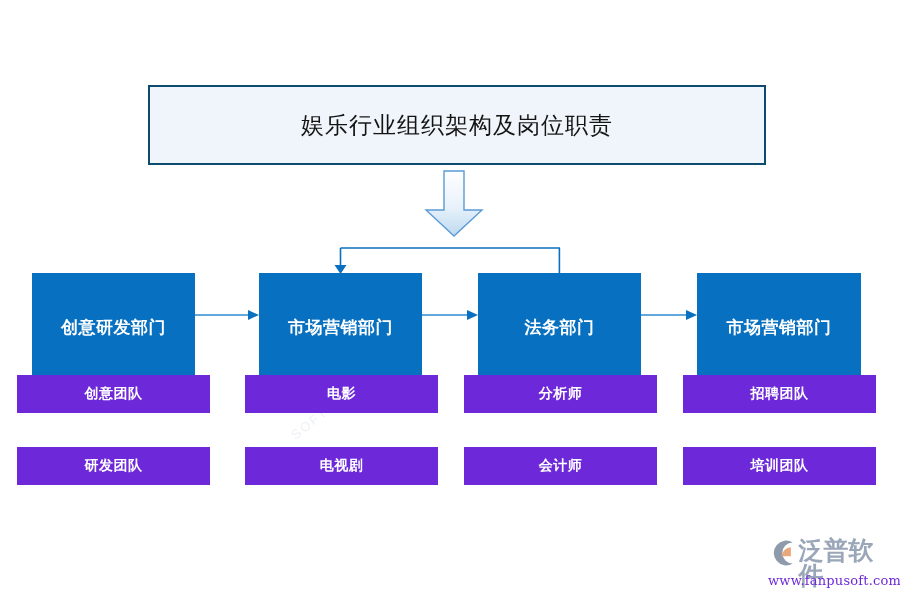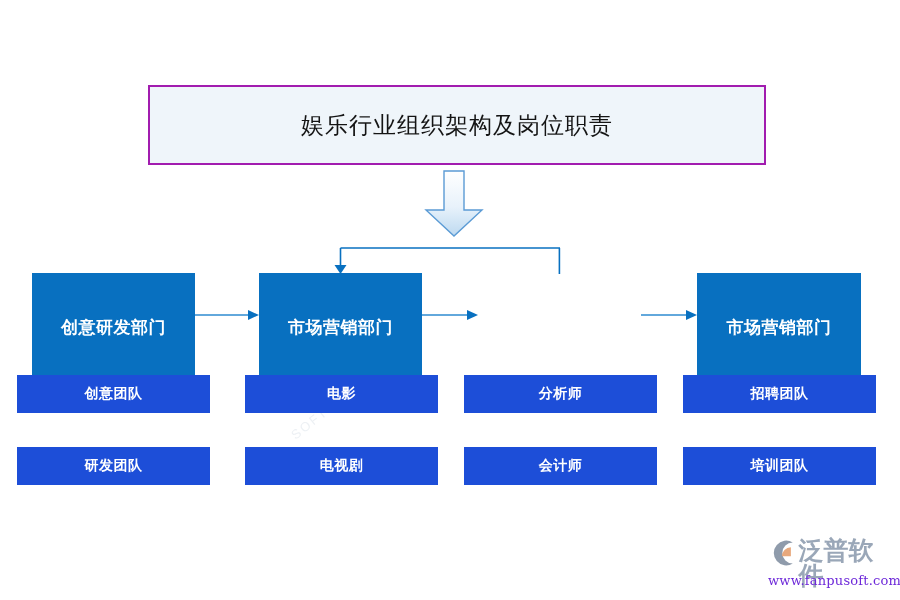--- a/index.html
+++ b/index.html
@@ -22,21 +22,21 @@
 
   
   .title-box {
     position: absolute;
     left: 148px;
     top: 85px;
     width: 618px;
     height: 80px;
     box-sizing: border-box;
     background: #eff5fa;
-    border: 2px solid #a21caf;
+    border: 2px solid #0c4a6e;
     display: flex;
     align-items: center;
     justify-content: center;
   }
   .title-text {
     font-family: "DejaVu Serif", "Liberation Serif", serif;
     font-size: 23px;
     color: #141414;
     letter-spacing: 1px;
     white-space: nowrap;
@@ -67,21 +67,21 @@
     font-weight: bold;
     color: #ffffff;
     white-space: nowrap;
     letter-spacing: 0.5px;
   }
 
   
   .sub-box {
     position: absolute;
     height: 38px;
-    background: #1d4ed8;
+    background: #6d28d9;
     display: flex;
     align-items: center;
     justify-content: center;
   }
   .sub-label {
     font-family: "DejaVu Serif", "Liberation Serif", serif;
     font-size: 14px;
     font-weight: bold;
     color: #ffffff;
     white-space: nowrap;
@@ -188,20 +188,23 @@
   </svg>
 
   <div class="dept-box" style="left:32px; width:163px;">
     <span class="dept-label">创意研发部门</span>
   </div>
 
   <div class="dept-box" style="left:259px; width:163px;">
     <span class="dept-label">市场营销部门</span>
   </div>
 
+  <div class="dept-box" style="left:478px; width:163px;">
+    <span class="dept-label">法务部门</span>
+  </div>
 
   <div class="dept-box" style="left:697px; width:164px;">
     <span class="dept-label">市场营销部门</span>
   </div>
 
   <div class="wm-diagonal">SOFTWARE</div>
 
   <div class="sub-box" style="left:17px; top:375px; width:193px;">
     <span class="sub-label">创意团队</span>
   </div>

